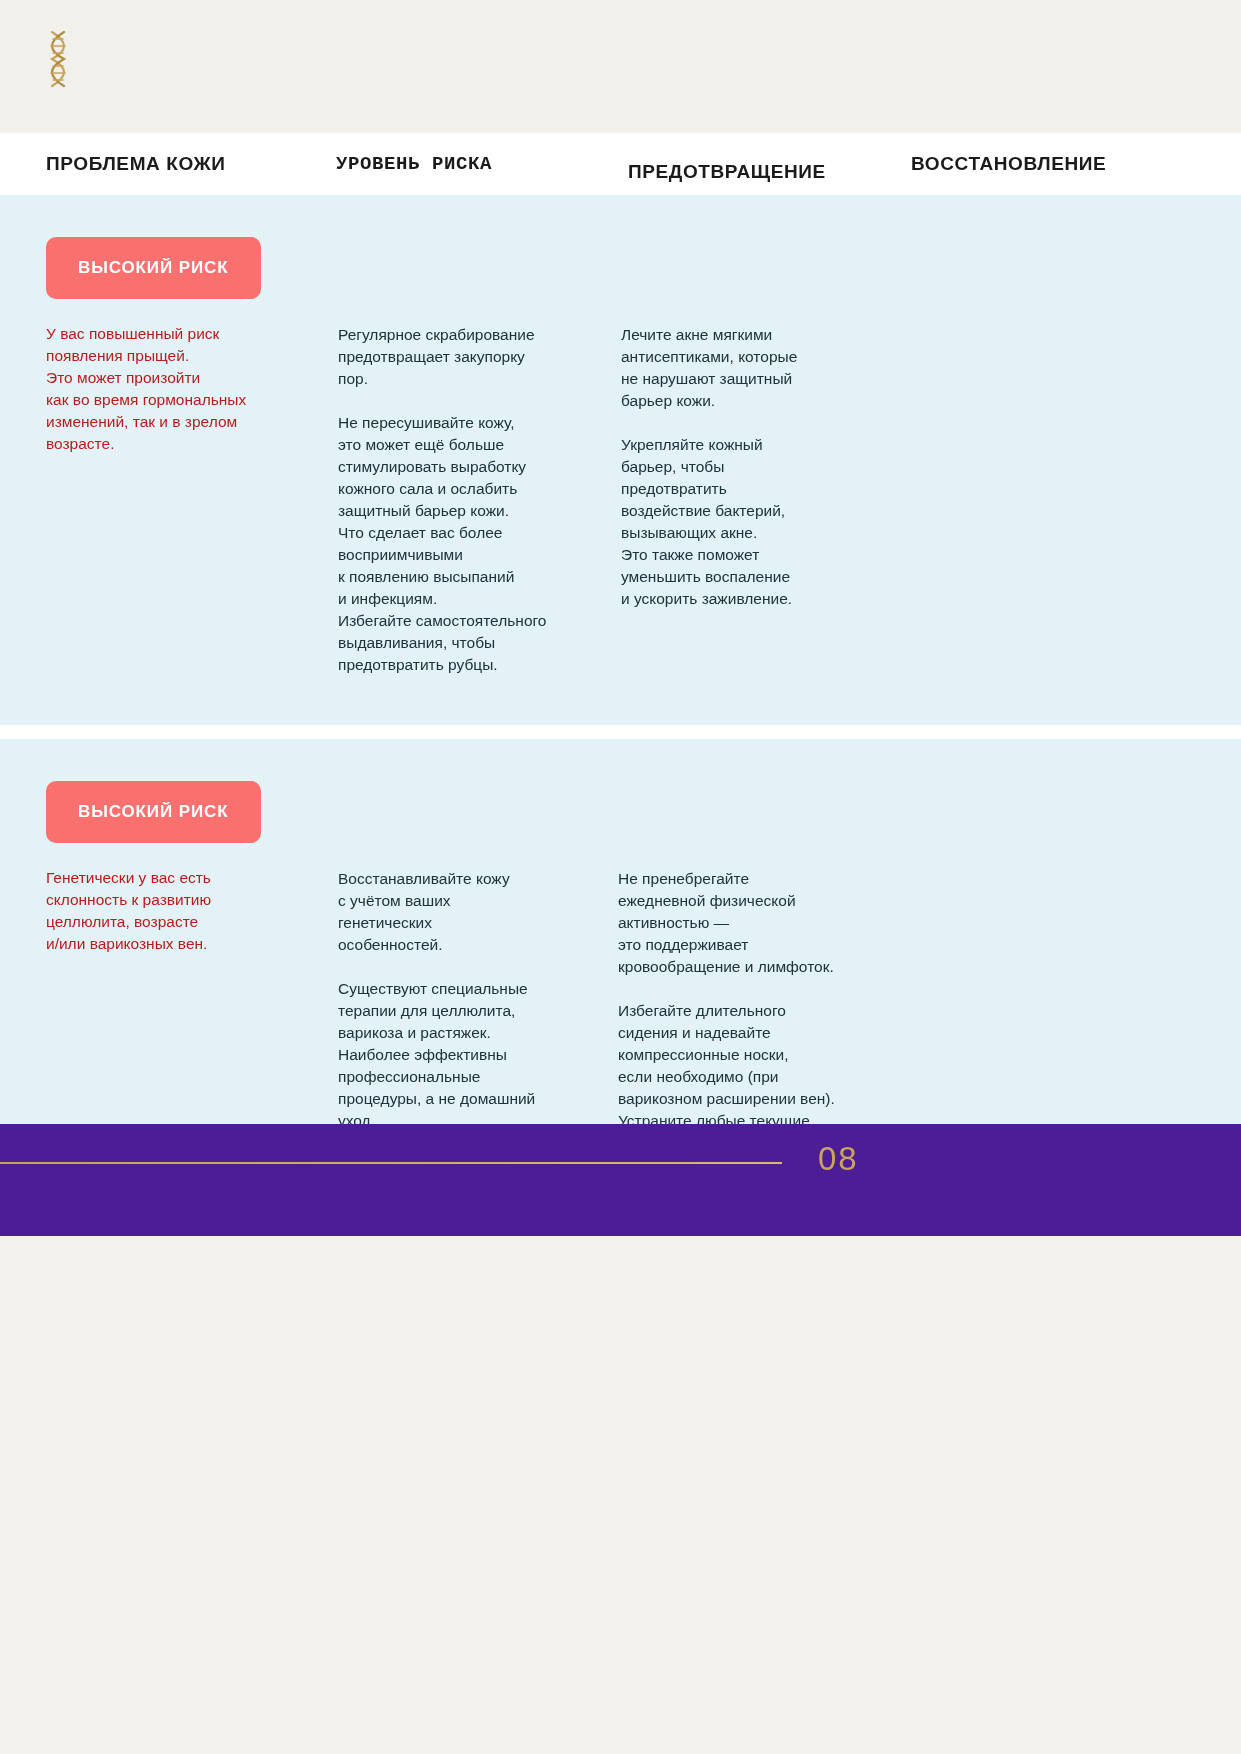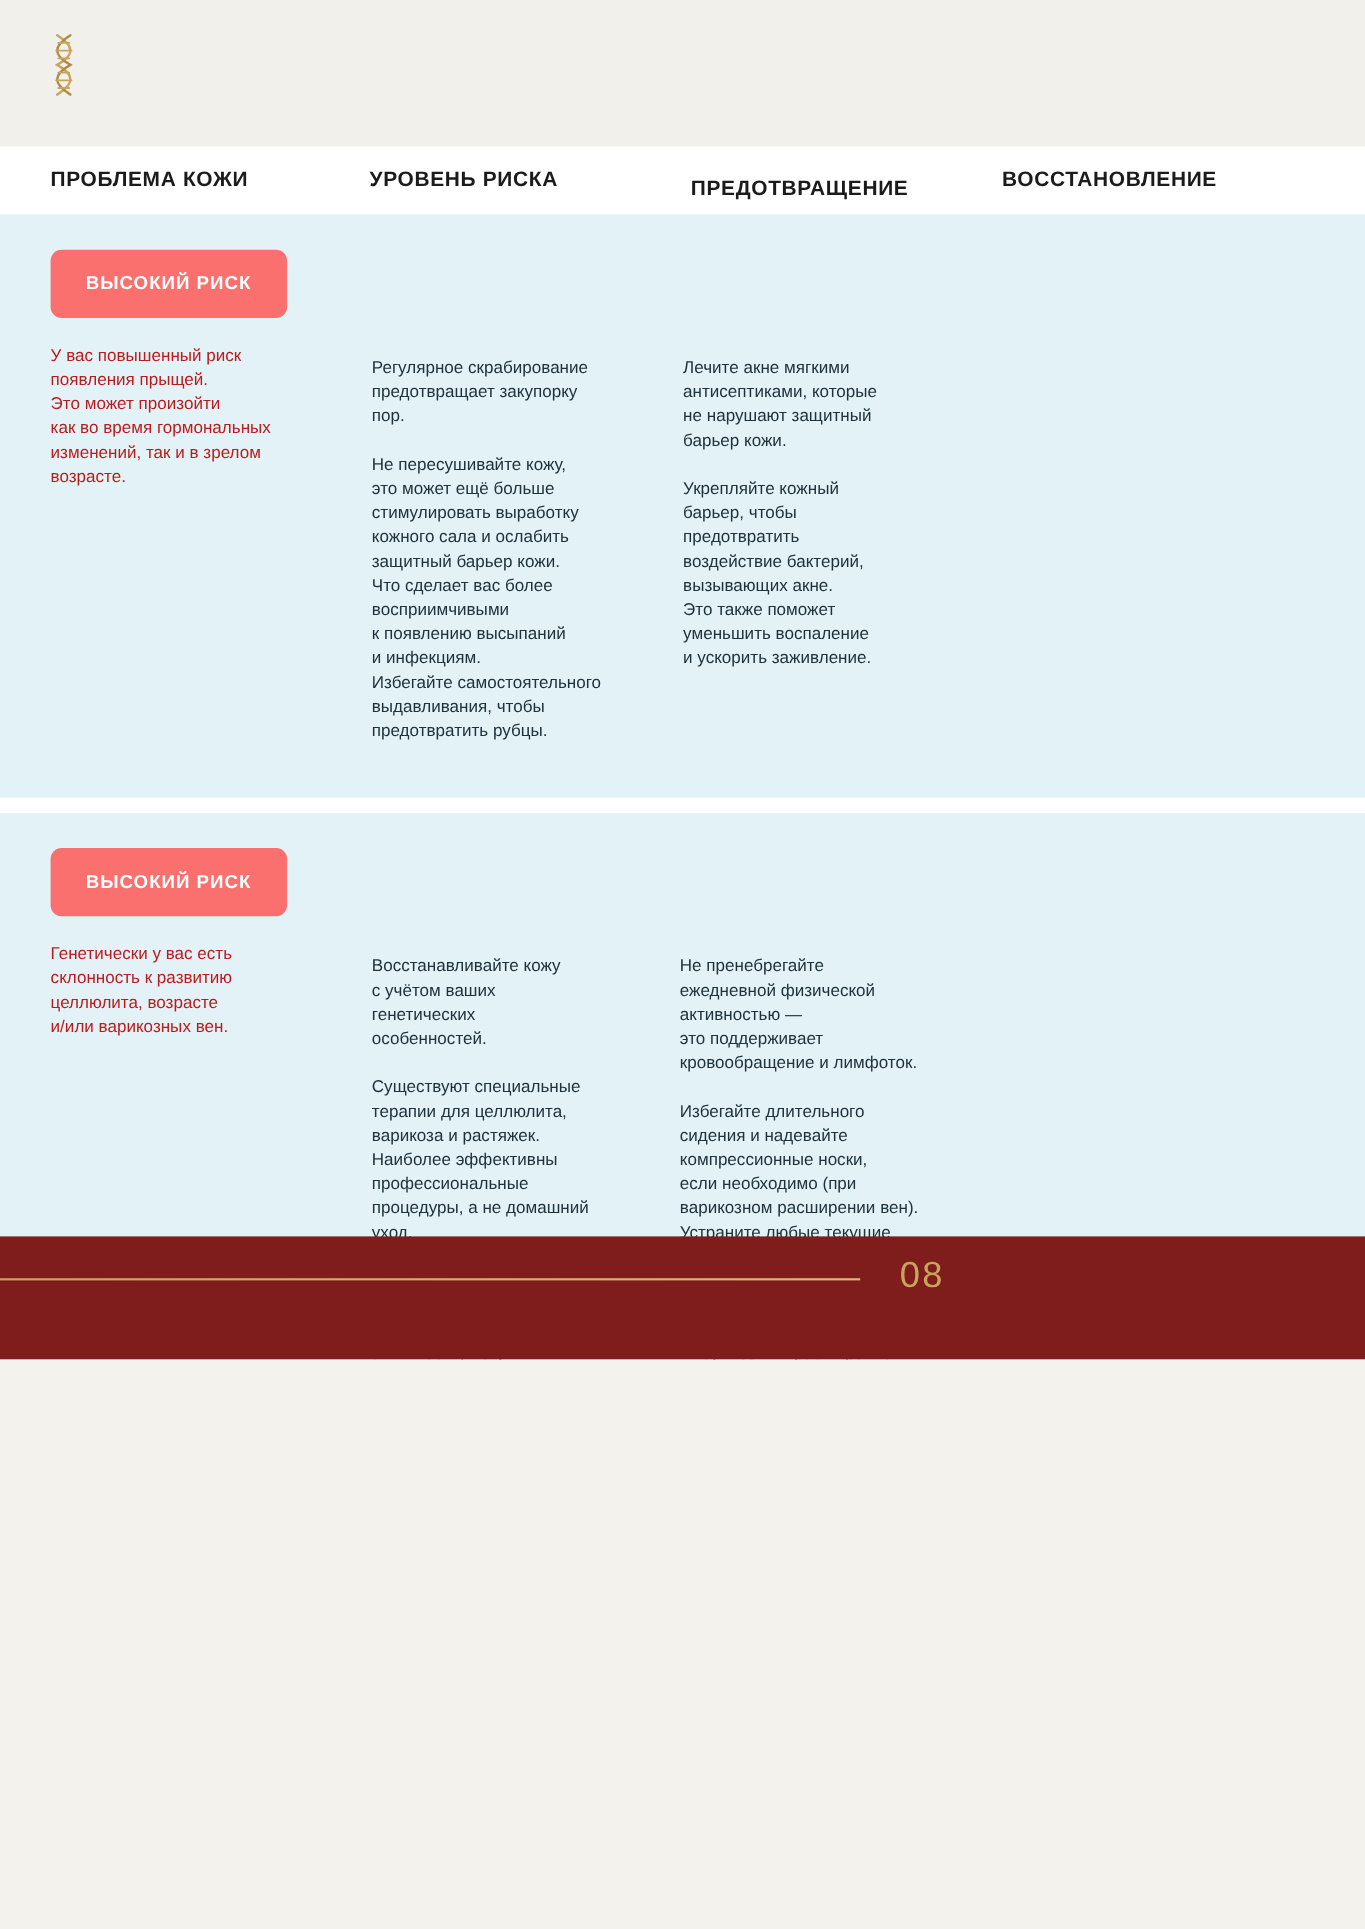--- a/index.html
+++ b/index.html
@@ -38,21 +38,21 @@
     padding-left: 46px;
   }
   .col-title {
     font-size: 19px;
     font-weight: bold;
     letter-spacing: 0.6px;
     color: #1b1b1b;
     text-transform: uppercase;
   }
   .c1 { width: 290px; }
-  .c2 { width: 292px; }
+  .c2 { width: 292px; font-family: Liberation Mono, monospace; }
   .c3 { width: 283px; margin-top: 16px; }
   .c4 { width: 280px; }
 
   
   .section {
     background: #e3f2f7;
     position: relative;
   }
   .section.first { height: 530px; }
   .section.second { height: 855px; }
@@ -72,21 +72,21 @@
 
   .problem-label {
     font-size: 15.5px;
     font-weight: bold;
     letter-spacing: 0.9px;
     color: #1b1b1b;
     line-height: 1.35;
     text-transform: uppercase;
   }
   .risk-badge {
-    margin-top: 32px;
+    margin-top: 42px;
     display: inline-block;
     background: #f9706e;
     color: #ffffff;
     font-size: 17px;
     font-weight: bold;
     letter-spacing: 0.9px;
     padding: 21px 32px;
     border-radius: 10px;
     text-transform: uppercase;
   }
@@ -105,21 +105,21 @@
     white-space: pre-line;
   }
 
   
   .footer {
     position: absolute;
     left: 0;
     bottom: 0;
     width: 1241px;
     height: 112px;
-    background: #7f1d1d;
+    background: #4c1d95;
   }
   .footer-rule {
     position: absolute;
     left: 0;
     top: 38px;
     width: 782px;
     height: 2px;
     background: linear-gradient(to right, #c8a25a, #d8b877);
   }
   .footer-num {

